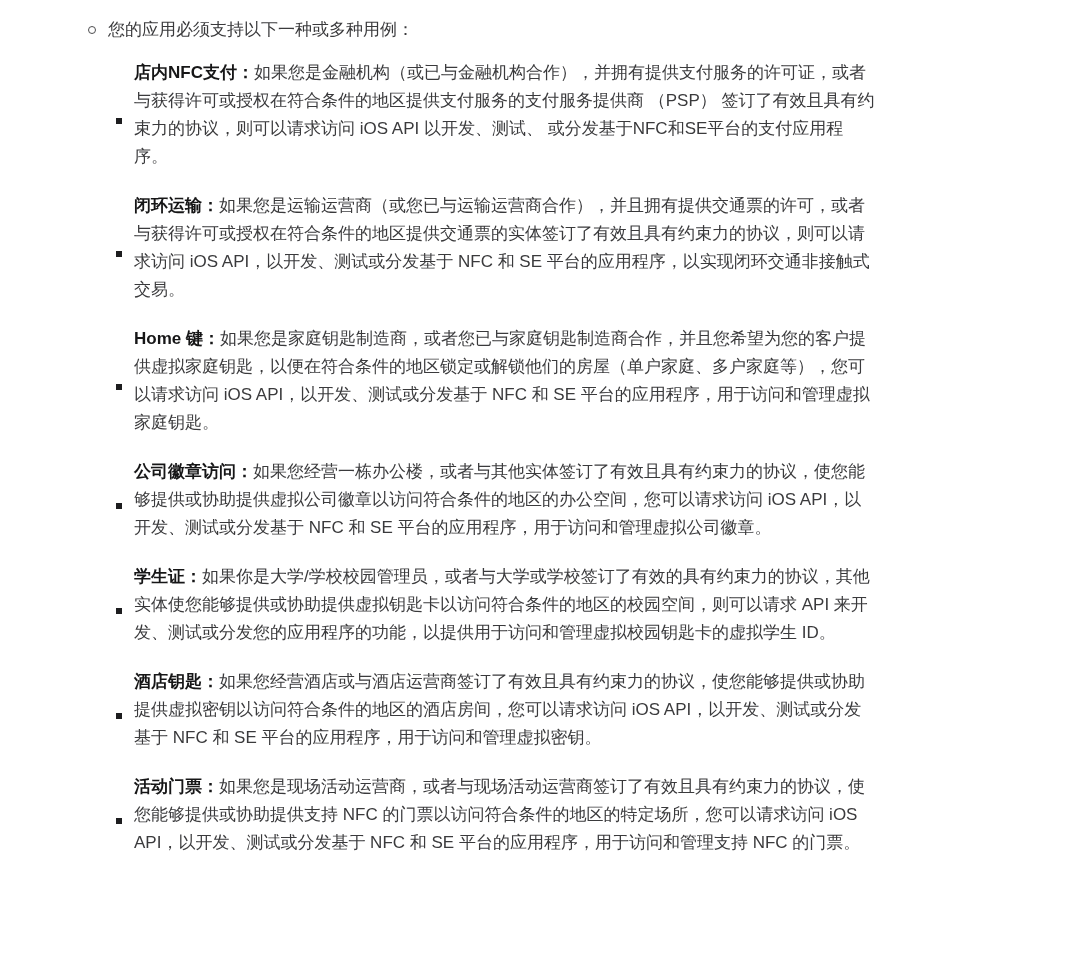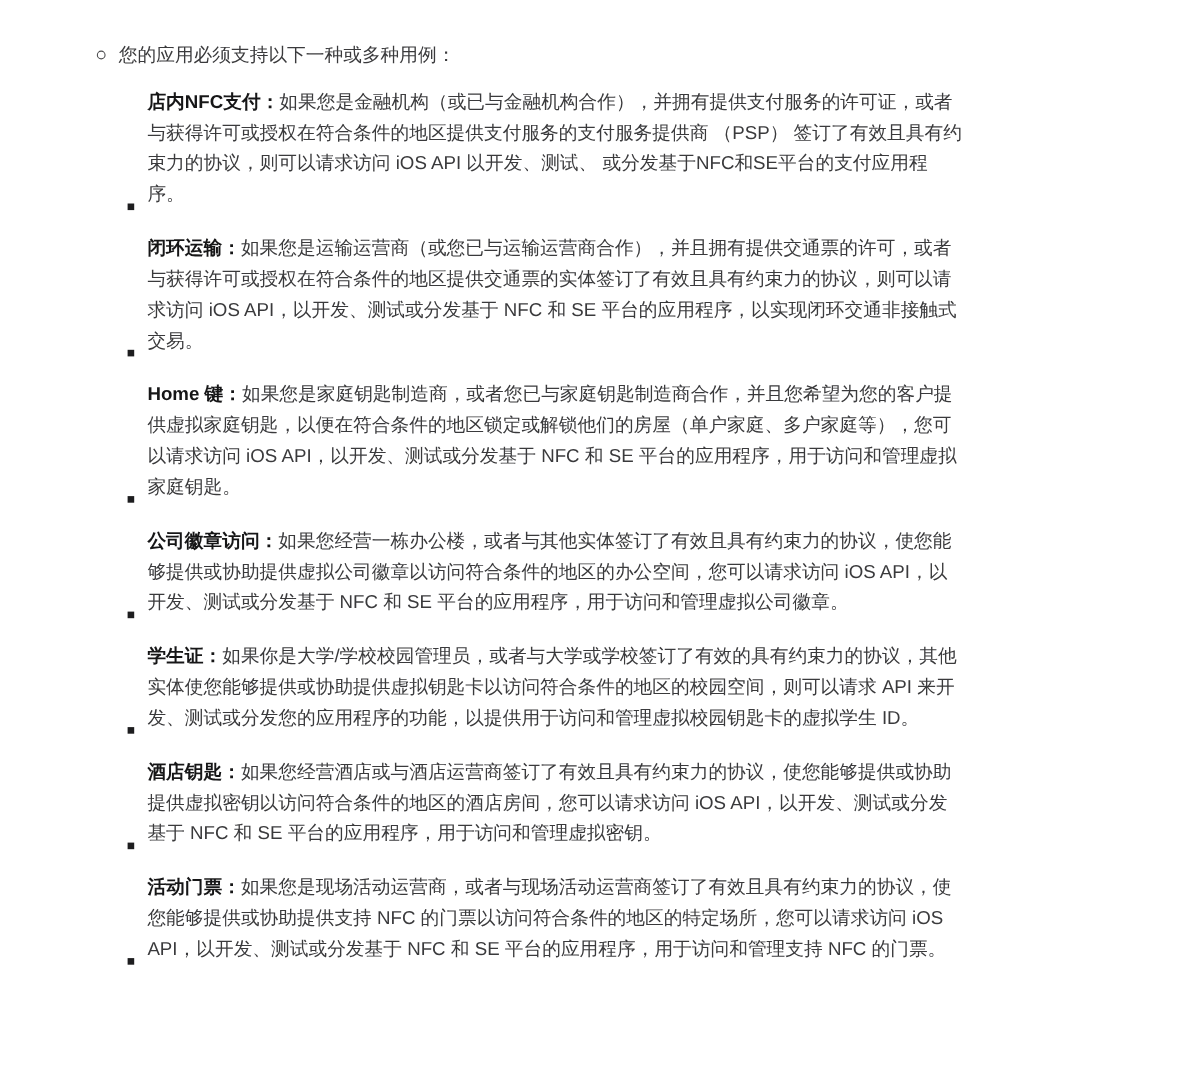--- a/index.html
+++ b/index.html
@@ -11,21 +11,21 @@
     width: 1080px;
     height: 973px;
     overflow: hidden;
     font-family: "Liberation Sans", "DejaVu Sans", sans-serif;
     color: #3a3a3c;
   }
   .page {
     box-sizing: border-box;
     width: 876px;
     height: 973px;
-    padding: 36px 0 0 88px;
+    padding: 16px 0 0 88px;
     overflow: hidden;
   }
   
   .intro-row {
     display: flex;
     align-items: flex-start;
   }
   .circle-marker {
     flex: 0 0 auto;
     width: 6px;
@@ -42,21 +42,21 @@
     color: #3a3a3c;
   }
   
   .use-case-list {
     list-style: none;
     margin: 15px 0 0 28px;
     padding: 0;
   }
   .use-case-item {
     display: flex;
-    align-items: flex-end;
+    align-items: center;
     margin: 0 0 21px 0;
   }
   .square-marker {
     flex: 0 0 auto;
     width: 6px;
     height: 6px;
     margin-top: 11px;
     margin-right: 12px;
     background: #1d1d1f;
   }

